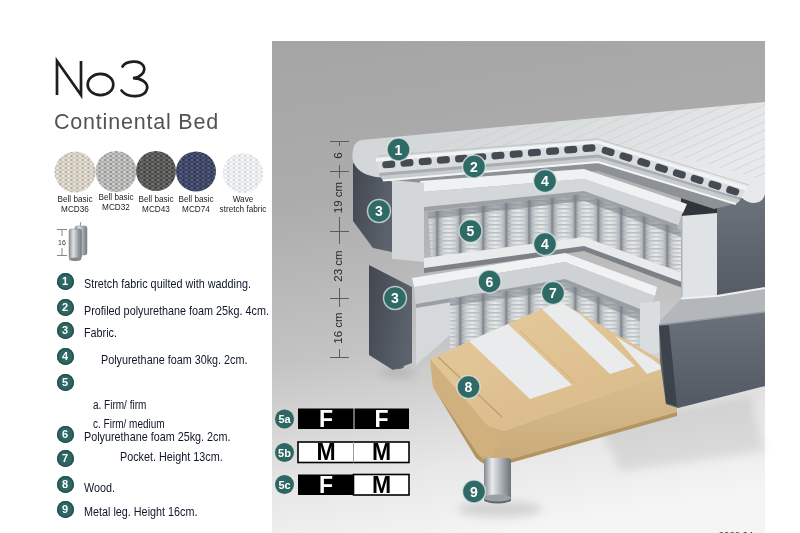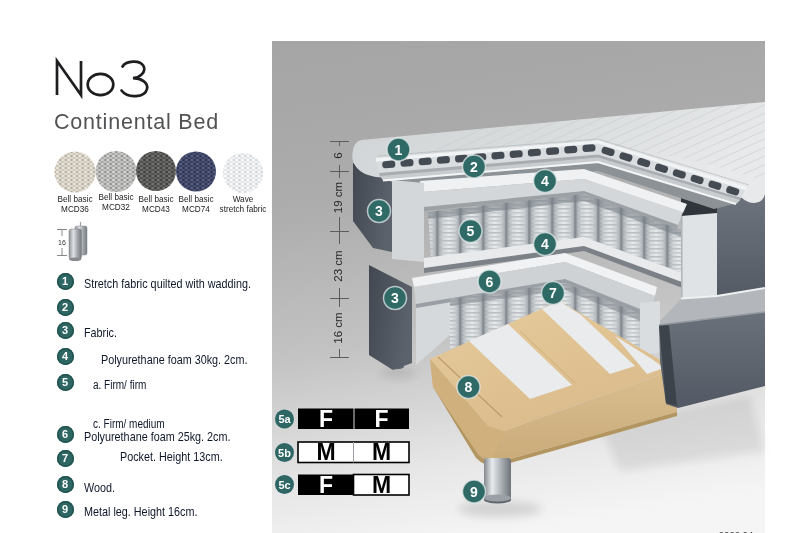--- a/index.html
+++ b/index.html
@@ -109,30 +109,31 @@
     <line x1="40.5" y1="6" x2="40.5" y2="12" stroke="#9aa0a5" stroke-width="1.2"></line>
     <rect x="35" y="10" width="12" height="29" rx="2" fill="url(#legIcoG)" stroke="#83878c" stroke-width="0.5"></rect>
     <rect x="29" y="13" width="12.5" height="30" rx="2" fill="url(#legIcoG)" stroke="#7e8287" stroke-width="0.5"></rect>
     <ellipse cx="35.2" cy="43.2" rx="6.2" ry="1.7" fill="#85898e"></ellipse>
   </svg>
 
   <div class="num" style="top:241.5px;">1</div>
   <div class="lgd" style="top:243px;"><span class="tx">Stretch fabric quilted with wadding.</span></div>
 
   <div class="num" style="top:268px;">2</div>
+  <div class="lgd" style="top:269.5px;"><span class="tx">Profiled polyurethane foam 25kg. 4cm.</span></div>
 
   <div class="num" style="top:290.5px;">3</div>
   <div class="lgd" style="top:292px;"><span class="tx">Fabric.</span></div>
 
   <div class="num" style="top:317px;">4</div>
   <div class="lgd" style="top:318.5px;padding-left:17px;"><span class="tx">Polyurethane foam 30kg. 2cm.</span></div>
 
   <div class="num" style="top:342.5px;">5</div>
 
-  <div class="lgd" style="left:93px;top:344px;text-align:right;"><span class="tx" style="font-size:12.5px;">a. Firm/ firm</span></div>
+  <div class="lgd" style="left:93px;top:364px;text-align:right;"><span class="tx" style="font-size:12.5px;">a. Firm/ firm</span></div>
   <div class="lgd" style="left:93px;top:383px;"><span class="tx" style="font-size:12.5px;">c. Firm/ medium</span></div>
 
   <div class="num" style="top:394.5px;">6</div>
   <div class="lgd" style="top:396px;"><span class="tx">Polyurethane foam 25kg. 2cm.</span></div>
 
   <div class="num" style="top:418.5px;">7</div>
   <div class="lgd" style="top:416px;padding-left:36px;"><span class="tx">Pocket. Height 13cm.</span></div>
 
   <div class="num" style="top:445px;">8</div>
   <div class="lgd" style="top:446.5px;"><span class="tx">Wood.</span></div>

